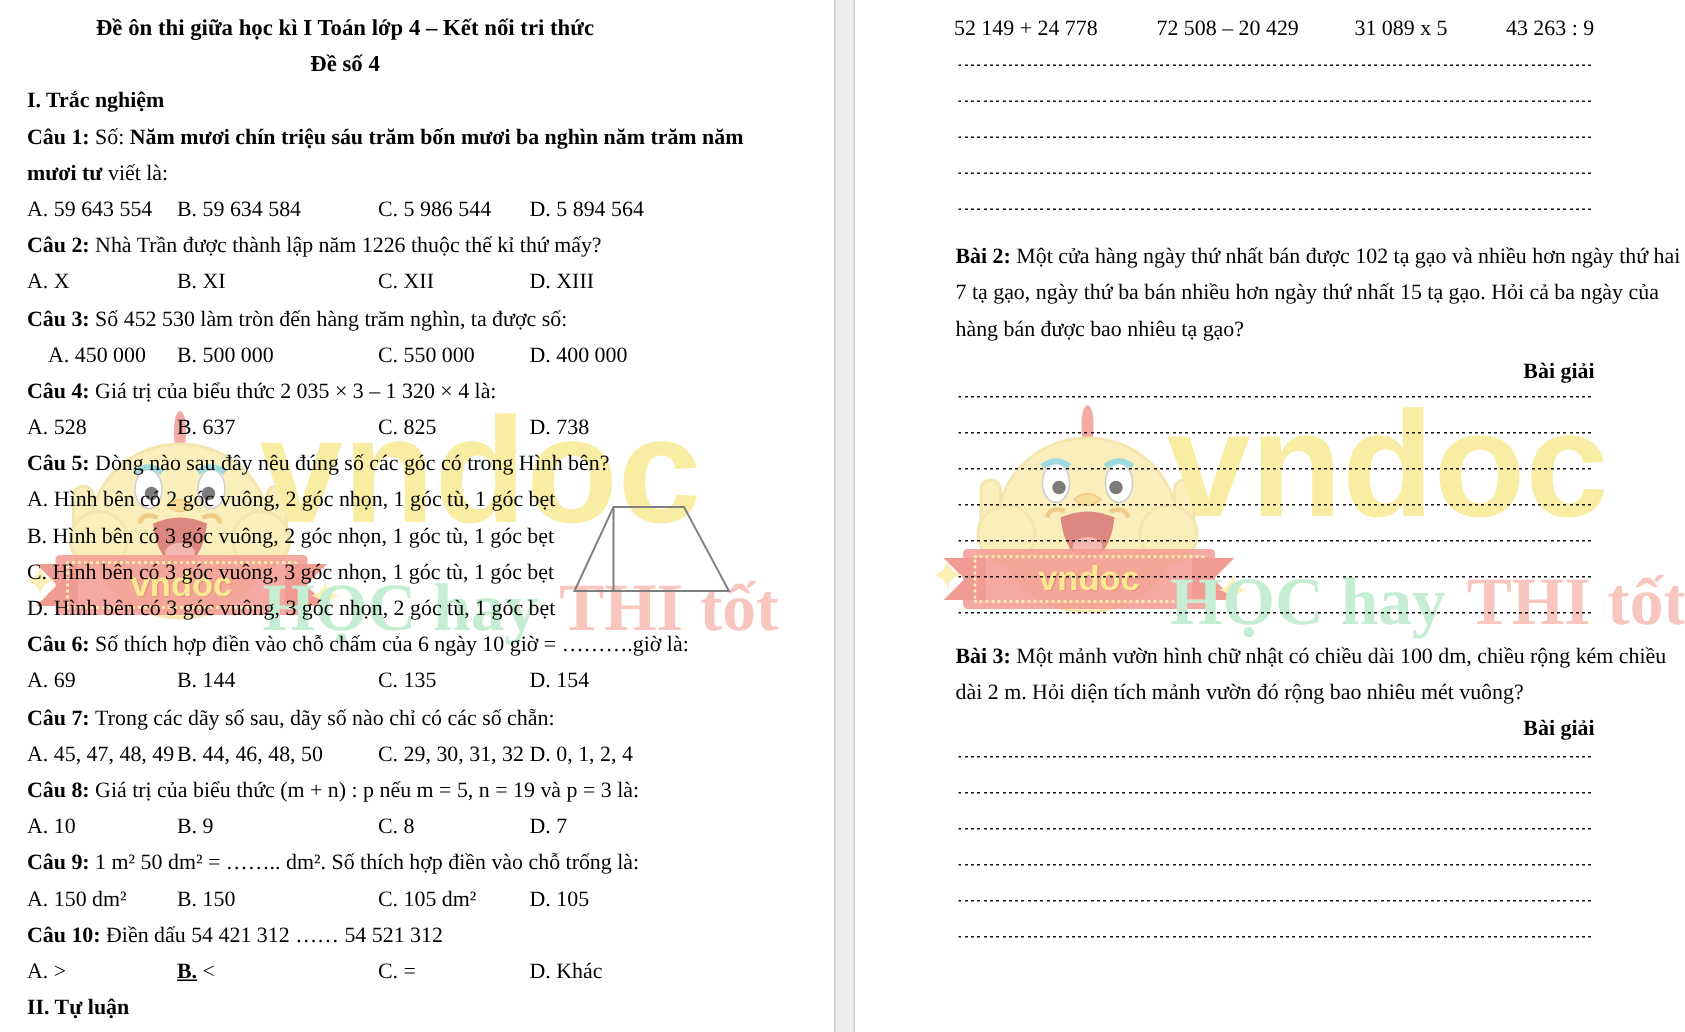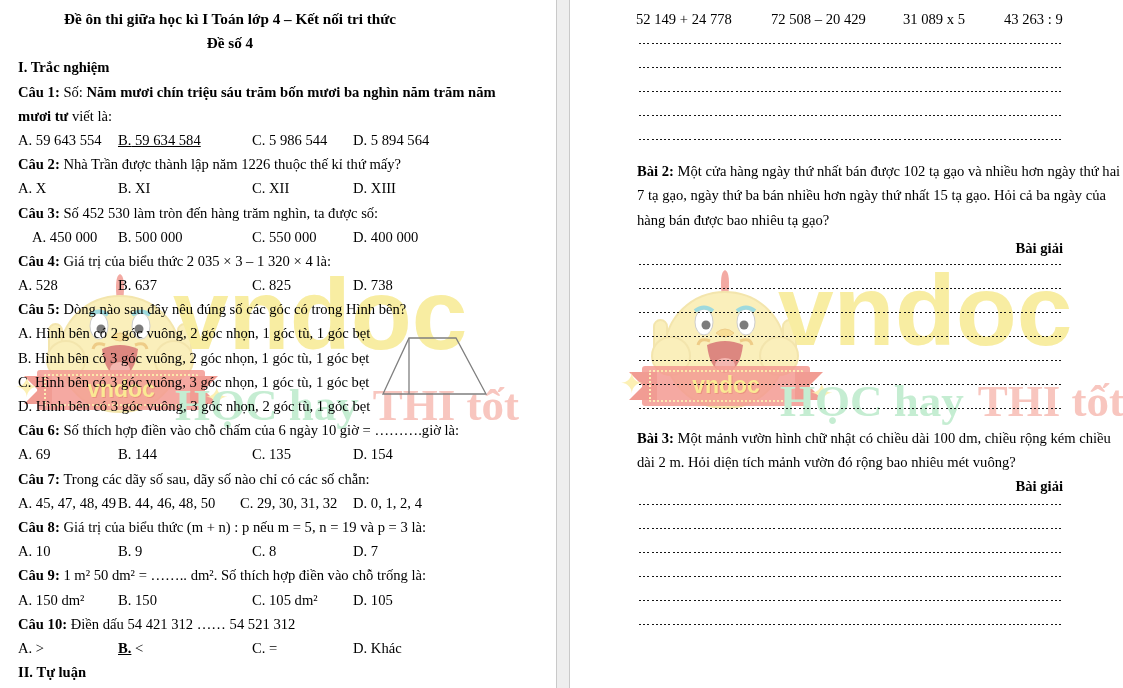--- a/index.html
+++ b/index.html
@@ -109,21 +109,21 @@
 
   <div class="content" id="lp-content">
     <div class="ln center-line">Đề ôn thi giữa học kì I Toán lớp 4 – Kết nối tri thức</div>
     <div class="ln center-line">Đề số 4</div>
     <div class="ln b">I. Trắc nghiệm</div>
     <div id="questions">
         <div class="ln"><span class="b">Câu 1: </span><span>Số: </span><span class="b">Năm mươi chín triệu sáu trăm bốn mươi ba nghìn năm trăm năm</span></div>
         <div class="ln"><span class="b">mươi tư </span><span>viết là:</span></div>
         <div class="ln opts">
           <span class="opt" style="left: 0px;"><span>A.</span><span> 59 643 554</span></span>
-          <span class="opt" style="left: 100px; text-decoration: underline;"><span>B.</span><span> 59 634 584</span></span>
+          <span class="opt" style="left: 100px;"><span>B.</span><span> 59 634 584</span></span>
           <span class="opt" style="left: 234px;"><span>C.</span><span> 5 986 544</span></span>
           <span class="opt" style="left: 335px;"><span>D.</span><span> 5 894 564</span></span>
         </div>
         <div class="ln"><span class="b">Câu 2: </span><span>Nhà Trần được thành lập năm 1226 thuộc thế kỉ thứ mấy?</span></div>
         <div class="ln opts">
           <span class="opt" style="left: 0px;"><span>A.</span><span> X</span></span>
           <span class="opt" style="left: 100px;"><span>B.</span><span> XI</span></span>
           <span class="opt" style="left: 234px;"><span>C.</span><span> XII</span></span>
           <span class="opt" style="left: 335px;"><span>D.</span><span> XIII</span></span>
         </div>
@@ -150,21 +150,21 @@
         <div class="ln opts">
           <span class="opt" style="left: 0px;"><span>A.</span><span> 69</span></span>
           <span class="opt" style="left: 100px;"><span>B.</span><span> 144</span></span>
           <span class="opt" style="left: 234px;"><span>C.</span><span> 135</span></span>
           <span class="opt" style="left: 335px;"><span>D.</span><span> 154</span></span>
         </div>
         <div class="ln"><span class="b">Câu 7: </span><span>Trong các dãy số sau, dãy số nào chỉ có các số chẵn:</span></div>
         <div class="ln opts">
           <span class="opt" style="left: 0px;"><span>A.</span><span> 45, 47, 48, 49</span></span>
           <span class="opt" style="left: 100px;"><span>B.</span><span> 44, 46, 48, 50</span></span>
-          <span class="opt" style="left: 222px;"><span>C.</span><span> 29, 30, 31, 32</span></span>
+          <span class="opt" style="left: 234px;"><span>C.</span><span> 29, 30, 31, 32</span></span>
           <span class="opt" style="left: 335px;"><span>D.</span><span> 0, 1, 2, 4</span></span>
         </div>
         <div class="ln"><span class="b">Câu 8: </span><span>Giá trị của biểu thức (m + n) : p nếu m = 5, n = 19 và p = 3 là:</span></div>
         <div class="ln opts">
           <span class="opt" style="left: 0px;"><span>A.</span><span> 10</span></span>
           <span class="opt" style="left: 100px;"><span>B.</span><span> 9</span></span>
           <span class="opt" style="left: 234px;"><span>C.</span><span> 8</span></span>
           <span class="opt" style="left: 335px;"><span>D.</span><span> 7</span></span>
         </div>
         <div class="ln"><span class="b">Câu 9: </span><span>1 m² 50 dm² = …….. dm². Số thích hợp điền vào chỗ trống là:</span></div>

